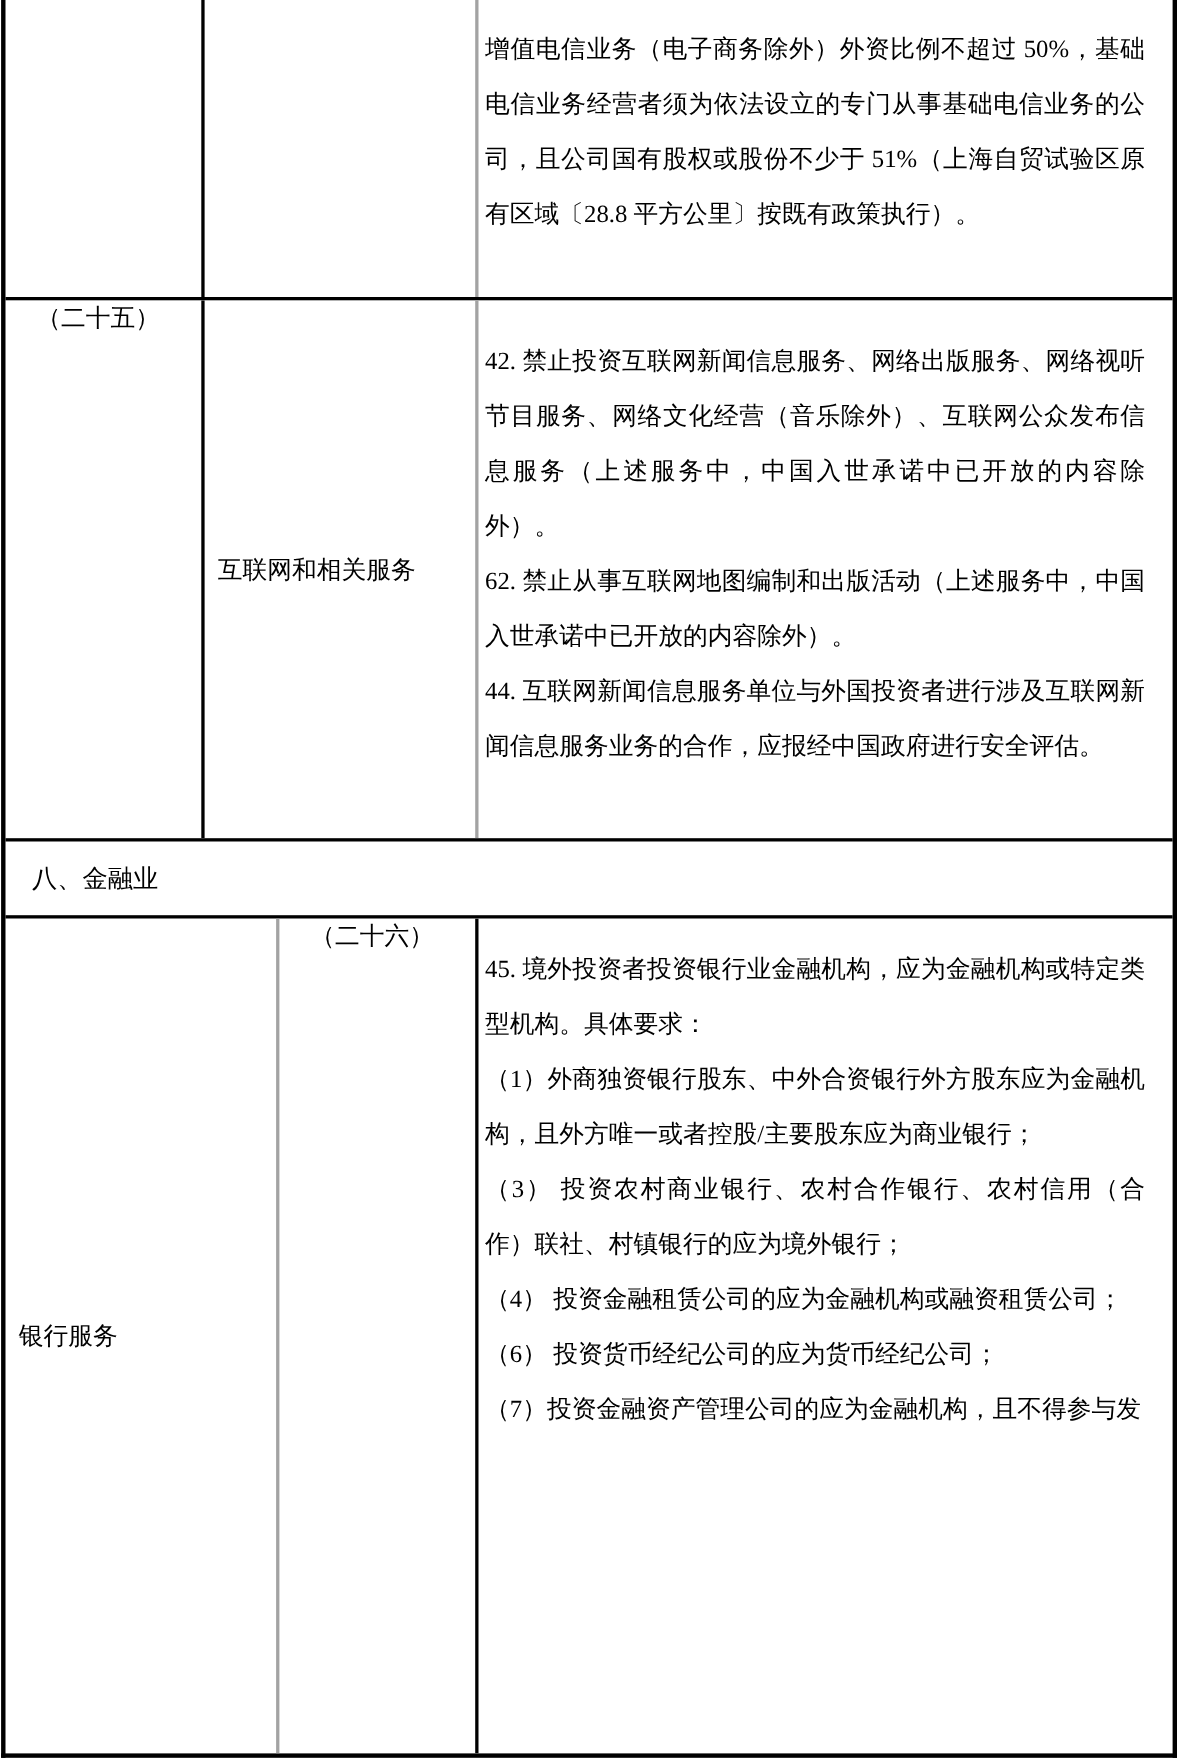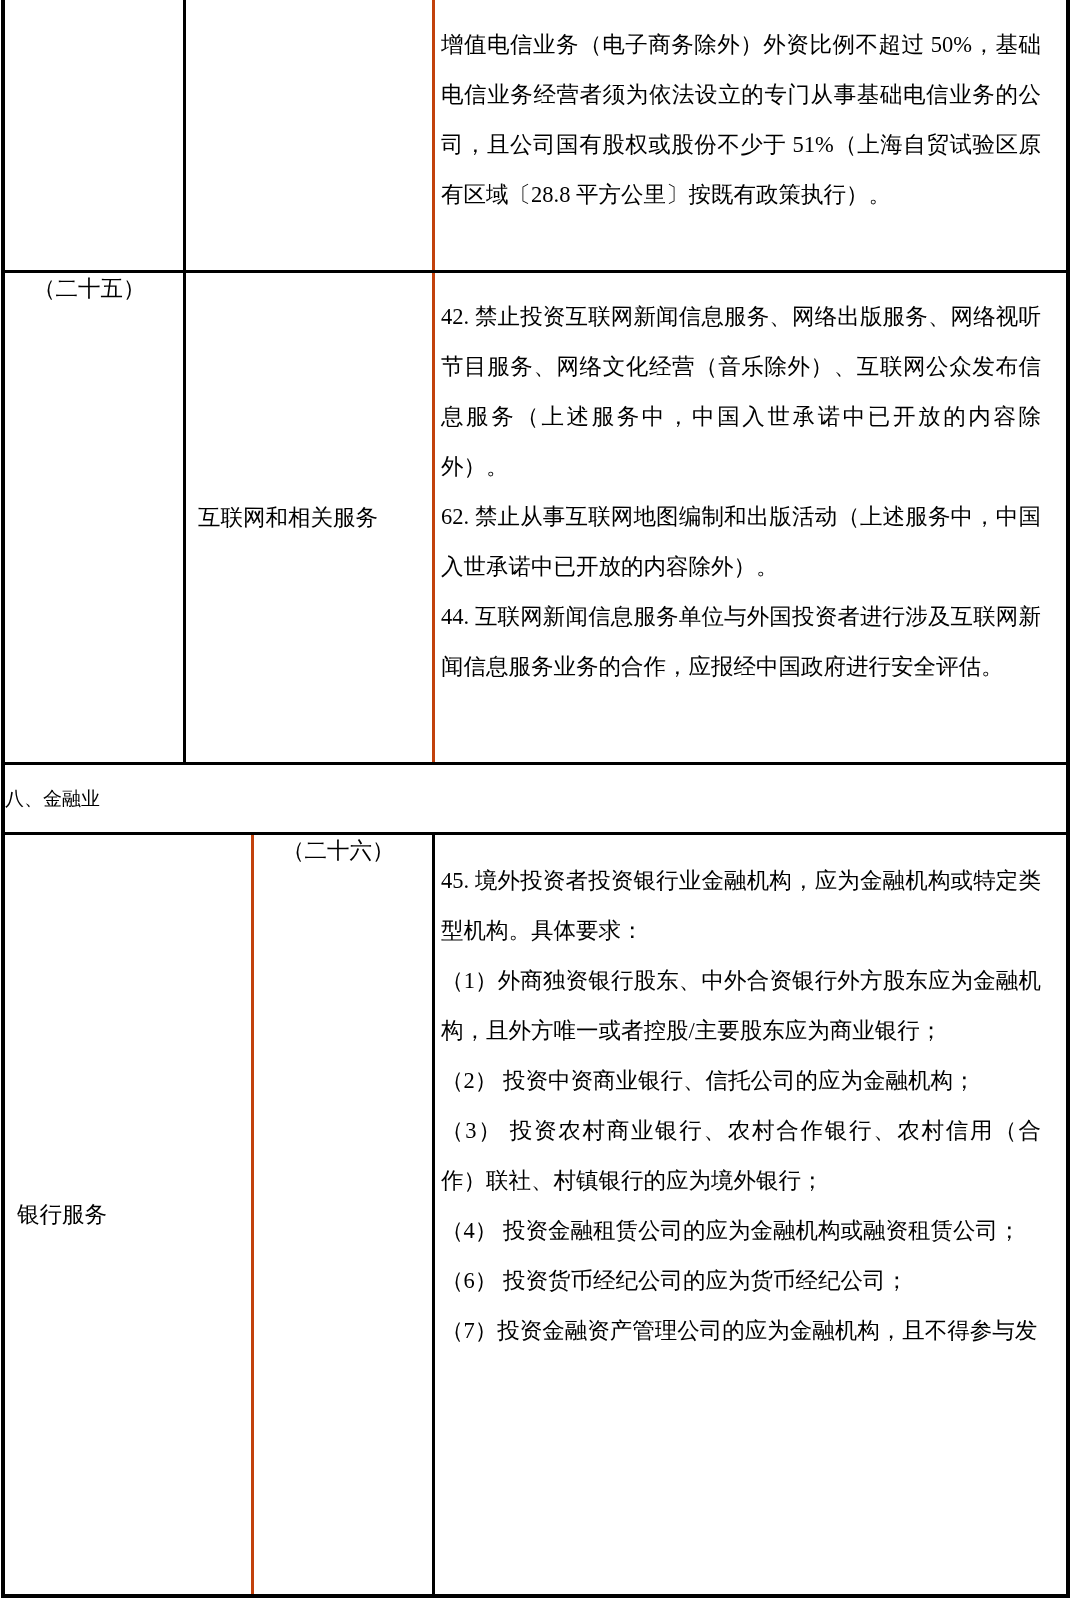--- a/index.html
+++ b/index.html
@@ -46,48 +46,48 @@
   .cell-num {
     width: 181px;
     border-right: 3px solid #000;
     display: flex;
     align-items: flex-start;
     padding-left: 28px;
     font-size: 22.5px;
   }
   .cell-cat {
     width: 249px;
-    border-right: 3px solid #c2410c;
+    border-right: 3px solid #a3a3a3;
     display: flex;
     align-items: center;
     padding-left: 12px;
     font-size: 22.5px;
   }
   .cell-text {
     flex: 1;
     padding: 0 25px 0 6px;
   }
   .cell-text p {
     margin: 0;
     font-size: 22.5px;
     line-height: 50px;
     text-align: justify;
     text-justify: inter-ideograph;
     word-break: break-all;
   }
   .row-continuation .cell-text { padding-top: 20px; }
-  .row-entry-25    .cell-text { padding-top: 19px; }
+  .row-entry-25    .cell-text { padding-top: 30px; }
   .row-entry-26    .cell-text { padding-top: 21px; border-radius: 29px; }
 
   .section-cell {
     flex: 1;
     display: flex;
     align-items: center;
-    padding-left: 0;
-    font-size: 19px;
+    padding-left: 24px;
+    font-size: 23px;
   }
 </style>
 </head>
 <body>
 
 <div class="page">
   <div class="doc-table">
 
     <div class="row row-continuation">
       <div class="cell cell-num"></div>
@@ -120,21 +120,20 @@
     <div class="row row-entry-26">
       <div class="cell cell-cat">
         <span>银行服务</span>
       </div>
       <div class="cell cell-num">
         <span>（二十六）</span>
       </div>
       <div class="cell cell-text">
         <p>45. 境外投资者投资银行业金融机构，应为金融机构或特定类型机构。具体要求：</p>
         <p>（1）外商独资银行股东、中外合资银行外方股东应为金融机构，且外方唯一或者控股/主要股东应为商业银行；</p>
-        <p>（2） 投资中资商业银行、信托公司的应为金融机构；</p>
         <p>（3） 投资农村商业银行、农村合作银行、农村信用（合作）联社、村镇银行的应为境外银行；</p>
         <p>（4） 投资金融租赁公司的应为金融机构或融资租赁公司；</p>
         <p>（6） 投资货币经纪公司的应为货币经纪公司；</p>
         <p>（7）投资金融资产管理公司的应为金融机构，且不得参与发</p>
       </div>
     </div>
 
   </div>
 </div>
 

